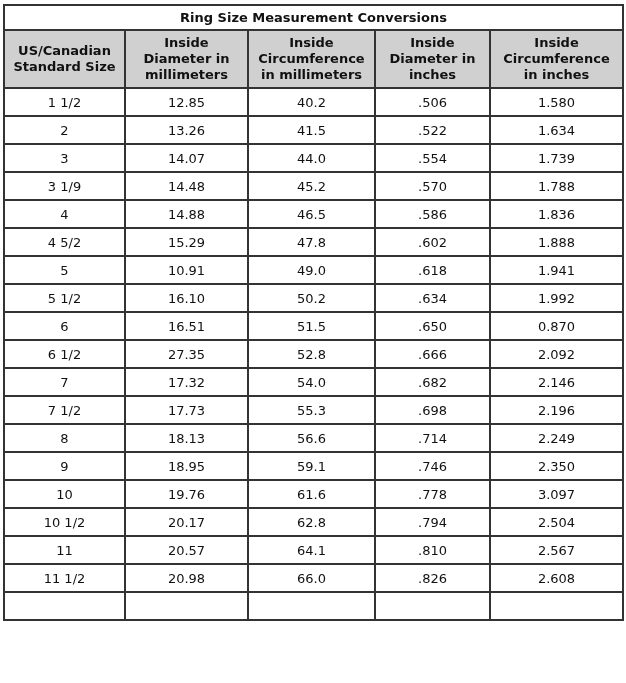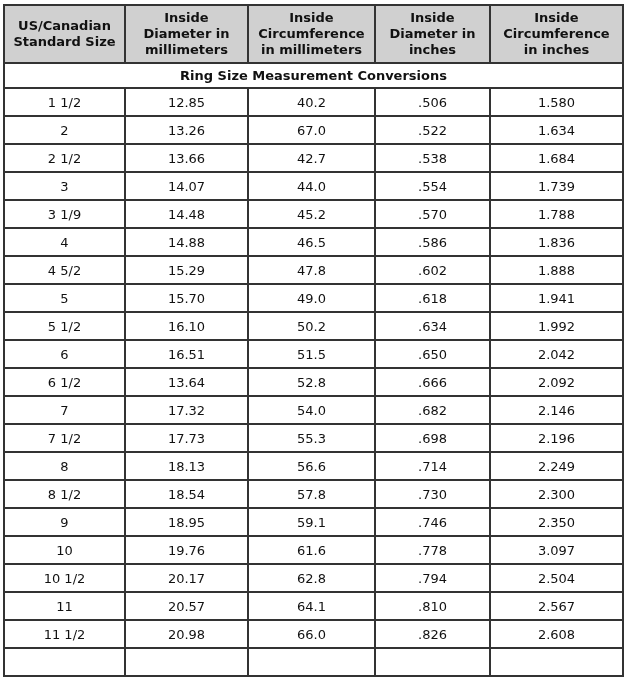--- a/index.html
+++ b/index.html
@@ -65,60 +65,53 @@
   <table class="ring-table">
     <colgroup>
       <col class="c1">
         <col class="c2">
         <col class="c3">
         <col class="c4">
         <col class="c5">
     </colgroup>
     <thead>
       <tr>
+        <td class="title-cell" colspan="5">Ring Size Measurement Conversions</td>
+      </tr>
+      <tr>
           <th class="col-head">US/Canadian
 Standard Size</th>
           <th class="col-head">Inside
 Diameter in
 millimeters</th>
           <th class="col-head">Inside
 Circumference
 in millimeters</th>
           <th class="col-head">Inside
 Diameter in
 inches</th>
           <th class="col-head">Inside
 Circumference
 in inches</th>
         </tr>
-      <tr>
-        <td class="title-cell" colspan="5">Ring Size Measurement Conversions</td>
-      </tr>
     </thead>
     <tbody>
         <tr>
           <td class="data-cell">1 1/2</td>
           <td class="data-cell">12.85</td>
           <td class="data-cell">40.2</td>
           <td class="data-cell">.506</td>
           <td class="data-cell">1.580</td>
         </tr>
         <tr>
           <td class="data-cell">2</td>
           <td class="data-cell">13.26</td>
-          <td class="data-cell">67.0</td>
+          <td class="data-cell">41.5</td>
           <td class="data-cell">.522</td>
           <td class="data-cell">1.634</td>
-        </tr>
-        <tr>
-          <td class="data-cell">2 1/2</td>
-          <td class="data-cell">13.66</td>
-          <td class="data-cell">42.7</td>
-          <td class="data-cell">.538</td>
-          <td class="data-cell">1.684</td>
         </tr>
         <tr>
           <td class="data-cell">3</td>
           <td class="data-cell">14.07</td>
           <td class="data-cell">44.0</td>
           <td class="data-cell">.554</td>
           <td class="data-cell">1.739</td>
         </tr>
         <tr>
           <td class="data-cell">3 1/9</td>
@@ -136,42 +129,42 @@
         </tr>
         <tr>
           <td class="data-cell">4 5/2</td>
           <td class="data-cell">15.29</td>
           <td class="data-cell">47.8</td>
           <td class="data-cell">.602</td>
           <td class="data-cell">1.888</td>
         </tr>
         <tr>
           <td class="data-cell">5</td>
-          <td class="data-cell">15.70</td>
+          <td class="data-cell">10.91</td>
           <td class="data-cell">49.0</td>
           <td class="data-cell">.618</td>
           <td class="data-cell">1.941</td>
         </tr>
         <tr>
           <td class="data-cell">5 1/2</td>
           <td class="data-cell">16.10</td>
           <td class="data-cell">50.2</td>
           <td class="data-cell">.634</td>
           <td class="data-cell">1.992</td>
         </tr>
         <tr>
           <td class="data-cell">6</td>
           <td class="data-cell">16.51</td>
           <td class="data-cell">51.5</td>
           <td class="data-cell">.650</td>
-          <td class="data-cell">2.042</td>
+          <td class="data-cell">0.870</td>
         </tr>
         <tr>
           <td class="data-cell">6 1/2</td>
-          <td class="data-cell">13.64</td>
+          <td class="data-cell">27.35</td>
           <td class="data-cell">52.8</td>
           <td class="data-cell">.666</td>
           <td class="data-cell">2.092</td>
         </tr>
         <tr>
           <td class="data-cell">7</td>
           <td class="data-cell">17.32</td>
           <td class="data-cell">54.0</td>
           <td class="data-cell">.682</td>
           <td class="data-cell">2.146</td>
@@ -184,27 +177,20 @@
           <td class="data-cell">2.196</td>
         </tr>
         <tr>
           <td class="data-cell">8</td>
           <td class="data-cell">18.13</td>
           <td class="data-cell">56.6</td>
           <td class="data-cell">.714</td>
           <td class="data-cell">2.249</td>
         </tr>
         <tr>
-          <td class="data-cell">8 1/2</td>
-          <td class="data-cell">18.54</td>
-          <td class="data-cell">57.8</td>
-          <td class="data-cell">.730</td>
-          <td class="data-cell">2.300</td>
-        </tr>
-        <tr>
           <td class="data-cell">9</td>
           <td class="data-cell">18.95</td>
           <td class="data-cell">59.1</td>
           <td class="data-cell">.746</td>
           <td class="data-cell">2.350</td>
         </tr>
         <tr>
           <td class="data-cell">10</td>
           <td class="data-cell">19.76</td>
           <td class="data-cell">61.6</td>

